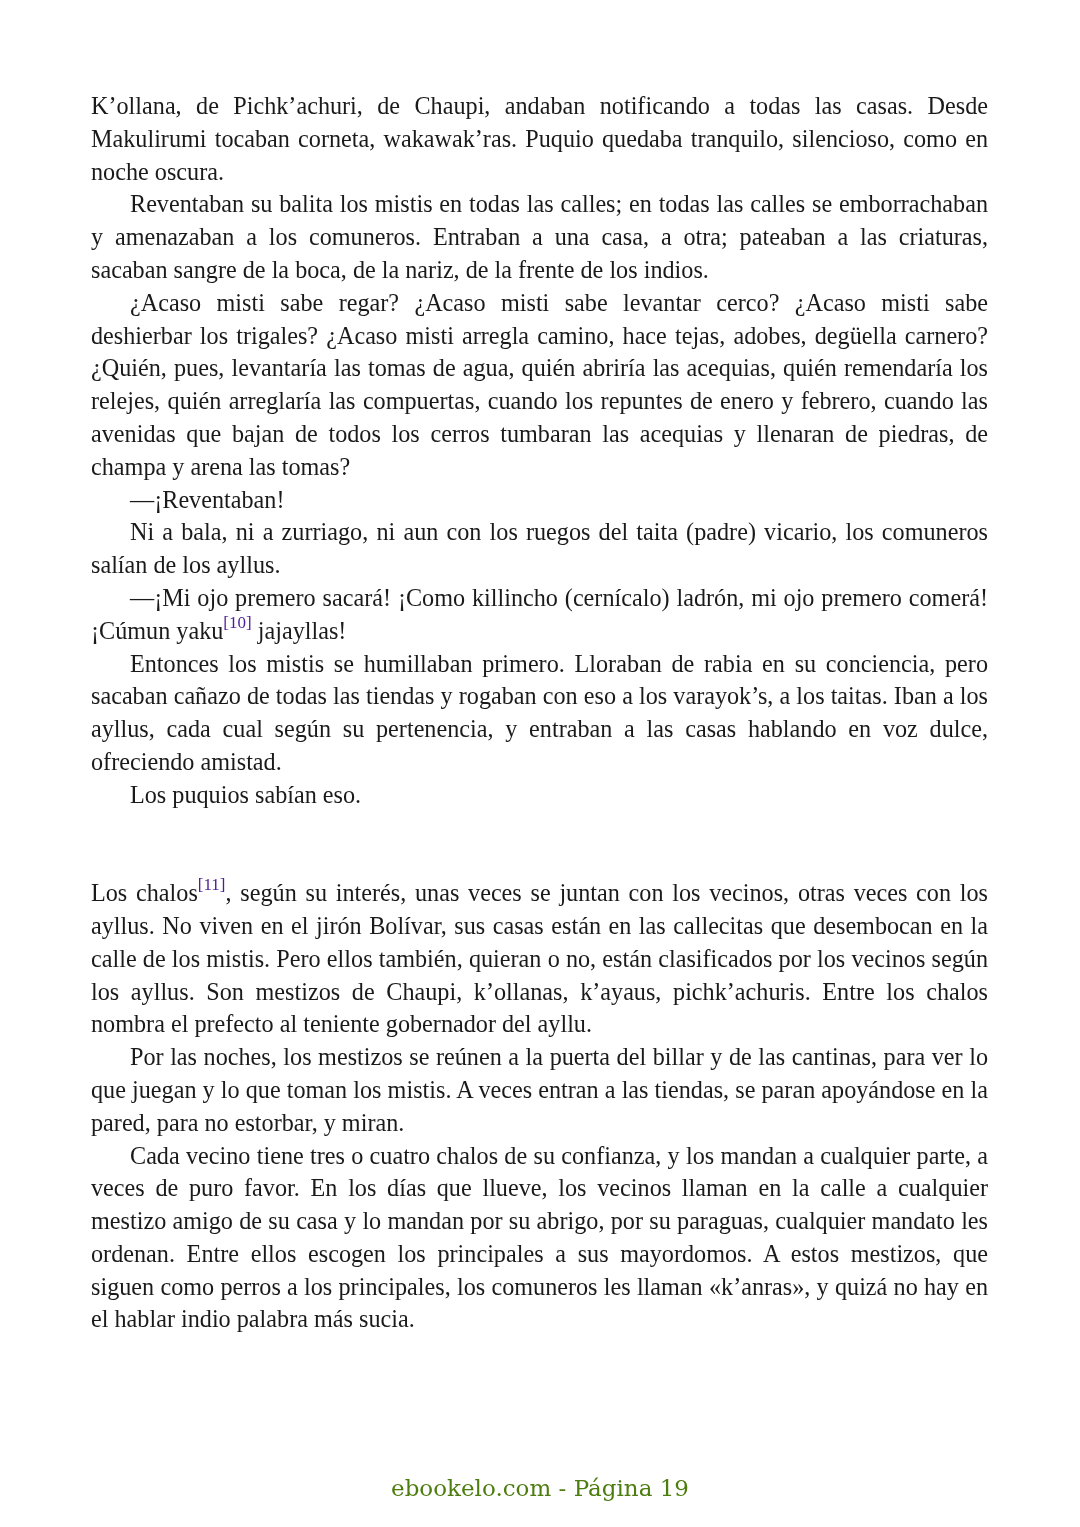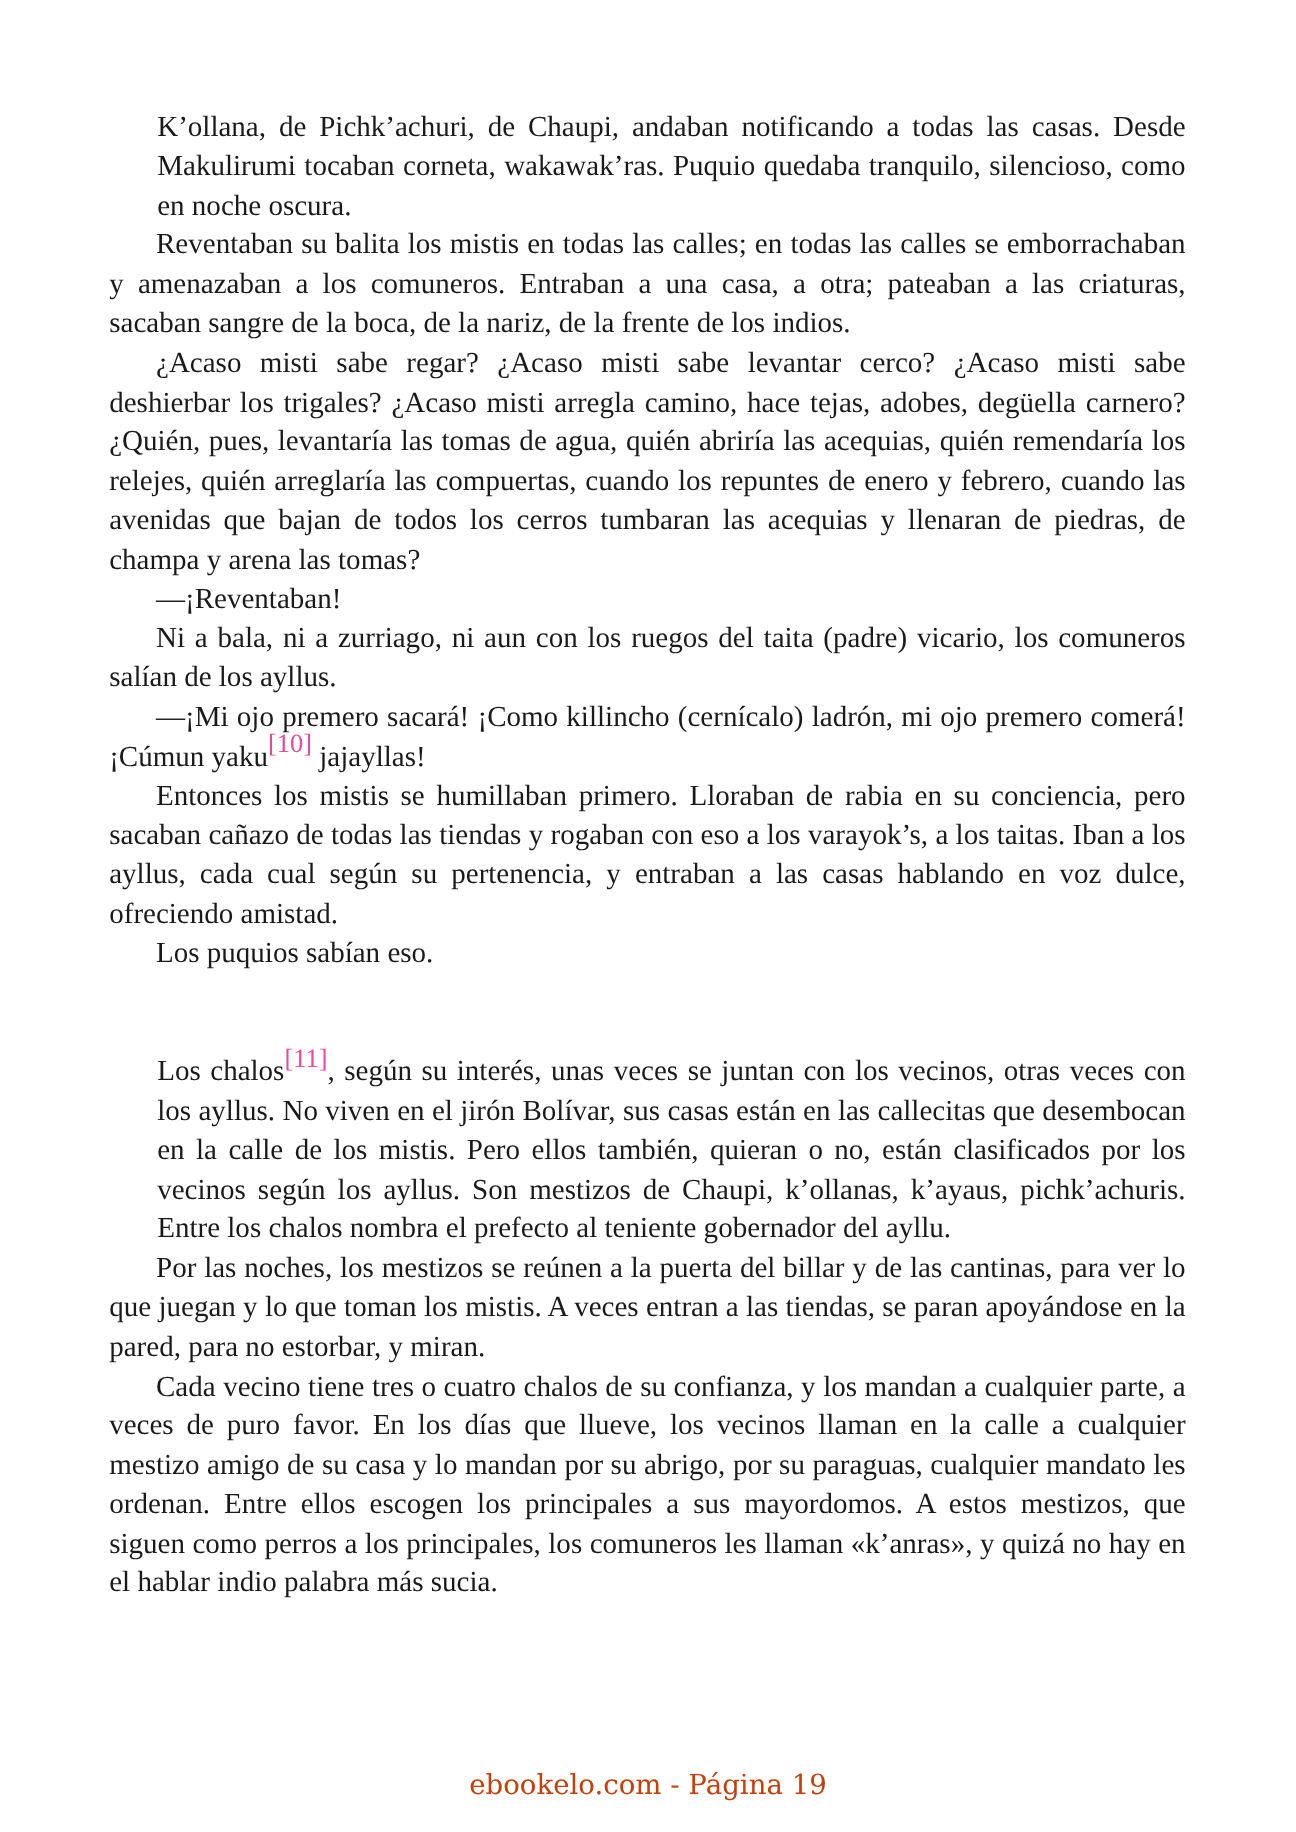--- a/index.html
+++ b/index.html
@@ -5,32 +5,32 @@
   html, body { margin: 0; padding: 0; background: #ffffff; }
   body { width: 1080px; height: 1527px; position: relative; overflow: hidden; }
   .page {
     position: absolute; left: 91px; top: 90px; width: 897px;
     font-family: "Liberation Serif", serif;
     font-size: 24.2px; line-height: 32.8px; color: #1a1a1a;
     text-align: justify;
   }
   .page p { margin: 0; }
   .page p.indent { text-indent: 39px; }
-  .page p.noindent { text-indent: 0; margin-left: 40px; }
+  .page p.noindent { text-indent: 0; }
   .gap { height: 65.6px; }
   sup.fn {
-    color: #ec4899; font-size: 22px; line-height: 0;
+    color: #4c1d95; font-size: 17px; line-height: 0;
     position: relative; top: -2px; vertical-align: super;
     cursor: pointer;
   }
   .footer {
     position: absolute; left: 0; width: 1080px; top: 1475px;
     text-align: center;
     font-family: "DejaVu Serif", serif;
-    font-size: 23px; color: #c2410c;
+    font-size: 23px; color: #4d7c0f;
   }
 </style>
 </head>
 <body>
 
 <div class="page">
   <p class="noindent">K’ollana, de Pichk’achuri, de Chaupi, andaban notificando a todas las casas. Desde Makulirumi tocaban corneta, wakawak’ras. Puquio quedaba tranquilo, silencioso, como en noche oscura.</p>
   <p class="indent">Reventaban su balita los mistis en todas las calles; en todas las calles se emborrachaban y amenazaban a los comuneros. Entraban a una casa, a otra; pateaban a las criaturas, sacaban sangre de la boca, de la nariz, de la frente de los indios.</p>
   <p class="indent">¿Acaso misti sabe regar? ¿Acaso misti sabe levantar cerco? ¿Acaso misti sabe deshierbar los trigales? ¿Acaso misti arregla camino, hace tejas, adobes, degüella carnero? ¿Quién, pues, levantaría las tomas de agua, quién abriría las acequias, quién remendaría los relejes, quién arreglaría las compuertas, cuando los repuntes de enero y febrero, cuando las avenidas que bajan de todos los cerros tumbaran las acequias y llenaran de piedras, de champa y arena las tomas?</p>
   <p class="indent">—¡Reventaban!</p>

